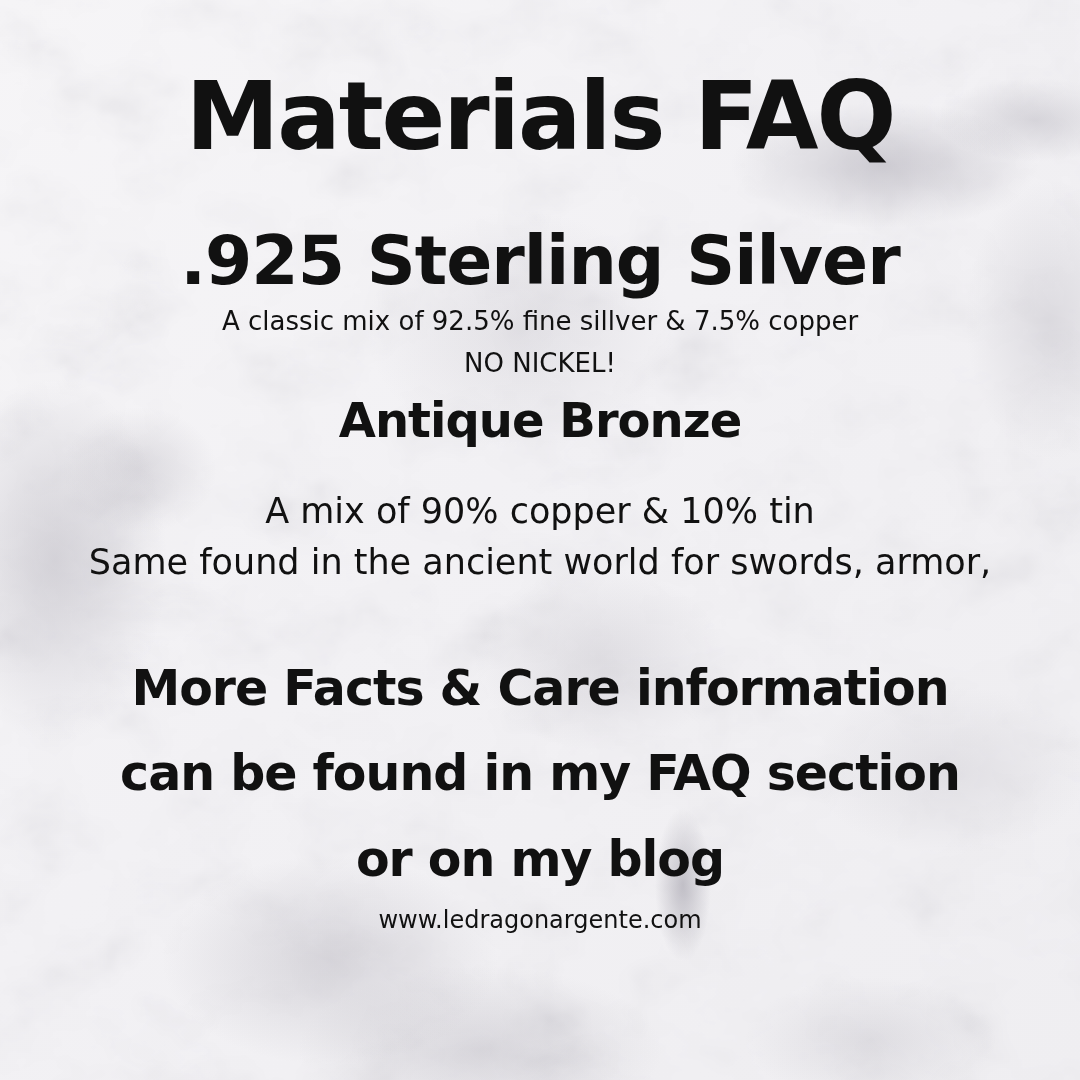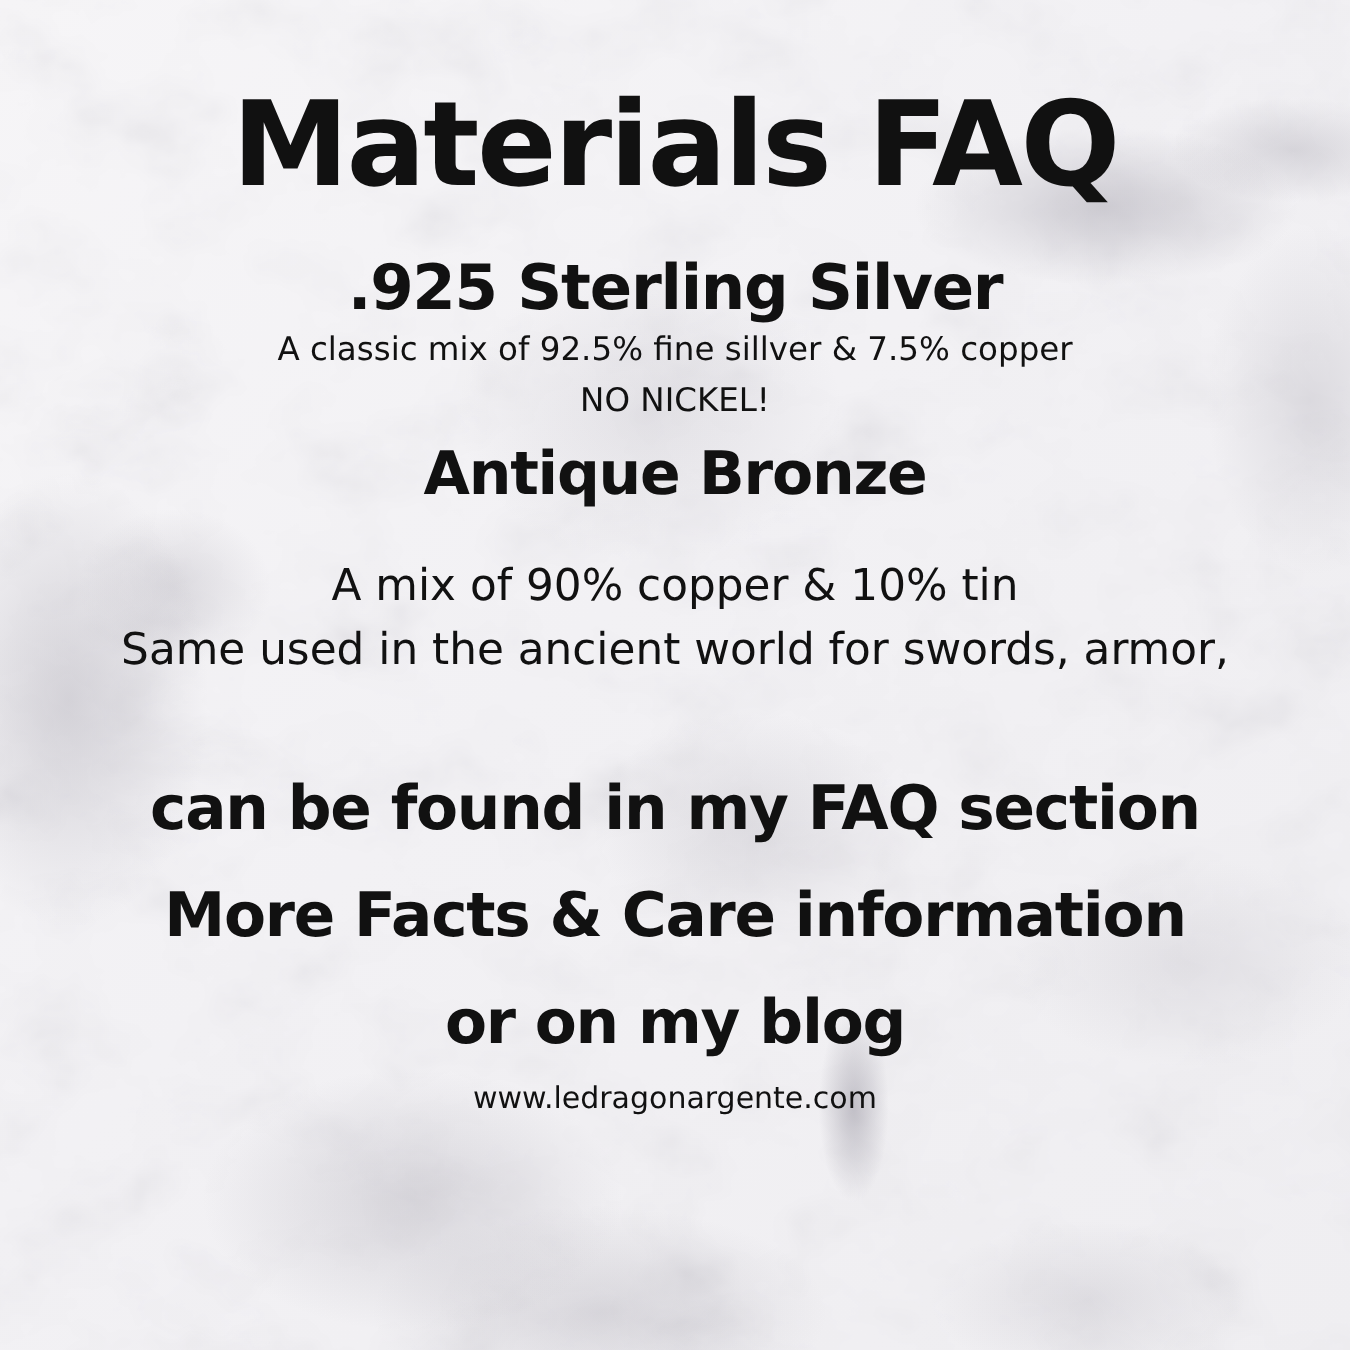--- a/index.html
+++ b/index.html
@@ -44,22 +44,22 @@
     color: #111;
   }
   .line { white-space: nowrap; }
   .title {
     margin-top: 66px;
     font-size: 94px; font-weight: 800;
     letter-spacing: -2px;
     line-height: 1.08;
   }
   .h-sterling {
-    margin-top: 32px;
-    font-size: 50px; font-weight: 700;
+    margin-top: 52px;
+    font-size: 68px; font-weight: 700;
     letter-spacing: -1px;
     line-height: 1.2;
   }
   .body-sm { font-size: 26px; font-weight: 400; line-height: 1.6; }
   .h-bronze {
     margin-top: 8px;
     font-size: 48px; font-weight: 700;
     letter-spacing: -1px;
     line-height: 1.2;
   }
@@ -114,25 +114,25 @@
     <div class="h-sterling line">.925 Sterling Silver</div>
 
     <div class="body-sm line">A classic mix of 92.5% fine sillver &amp; 7.5% copper</div>
 
     <div class="body-sm line">NO NICKEL!</div>
 
     <div class="h-bronze line">Antique Bronze</div>
 
     <div class="bronze-body">
       <div class="body-line line">A mix of 90% copper &amp; 10% tin</div>
-      <div class="body-line line">Same used in the ancient world for swords, armor,</div>
+      <div class="body-line line">Same found in the ancient world for swords, armor,</div>
     </div>
 
     <div class="footer-bold">
+      <div class="footer-line line">More Facts &amp; Care information</div>
       <div class="footer-line line">can be found in my FAQ section</div>
-      <div class="footer-line line">More Facts &amp; Care information</div>
       <div class="footer-line line">or on my blog</div>
     </div>
 
     <div class="website line">www.ledragonargente.com</div>
 
   </div>
 </div>
 
 </body></html>

